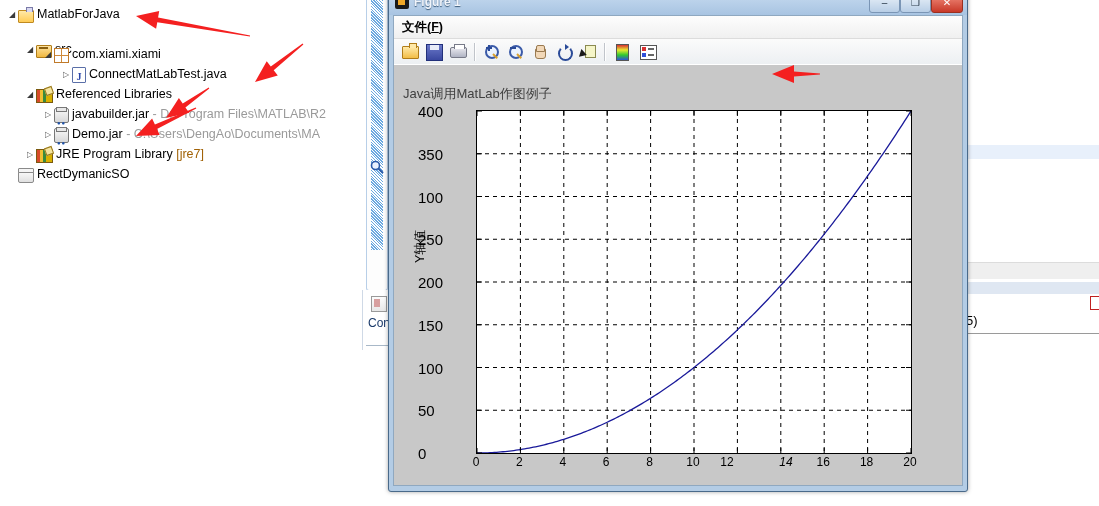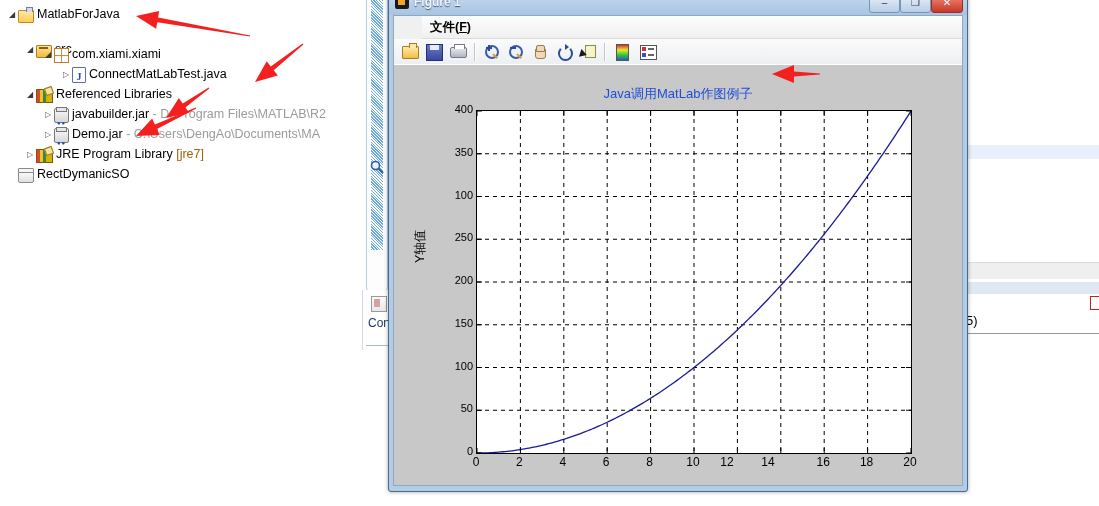--- a/index.html
+++ b/index.html
@@ -193,21 +193,20 @@
   #btn-close{right:4px;width:30px;background:linear-gradient(#f08a7a,#c83828);border-color:#9a3020;}
   #btn-close span{color:#ffffff;font-weight:bold;}
 
   #figure-body{
     position:absolute;left:4px;top:24px;right:4px;bottom:5px;
     background:#f0f0f0;border:1px solid #8fa8c0;
   }
   #figure-menubar{
     height:22px;background:linear-gradient(#fdfdfd,#f0f0f0);
     border-bottom:1px solid #dcdcdc;
-    margin-left:28px;
   }
   #menu-file{
     display:inline-block;margin:3px 0 0 8px;font-size:12.5px;font-weight:bold;
     color:#000;cursor:default;
   }
   #menu-file .mnemonic{text-decoration:underline;}
   #figure-toolbar{
     height:26px;background:linear-gradient(#fbfbfb,#eceff2);
     border-bottom:1px solid #c8ccd2;position:relative;
   }
@@ -261,30 +260,30 @@
   .i-legend:before{content:"";position:absolute;left:1px;top:1px;width:4px;height:4px;background:#d83030;
        box-shadow:0 6px 0 #3050d8;}
   .i-legend:after{content:"";position:absolute;left:7px;top:2px;width:6px;height:2px;background:#666;
        box-shadow:0 6px 0 #666;}
 
   #figure-canvas{
     position:absolute;left:0;right:0;top:48px;bottom:0;
     background:#c8c8c8;border-top:1px solid #ffffff;
   }
   #chart-title{
-    position:absolute;left:0;right:0;top:20px;text-align:center;
-    font-size:13px;color:#1d4ed8;
+    position:absolute;left:0;right:0;top:20px;text-align:left;
+    font-size:13px;color:#404040;padding-left:9px;
   }
   #plot-box{
     position:absolute;left:82px;top:45px;width:434px;height:342px;
     background:#ffffff;border:1px solid #000;
   }
   #plot-svg{position:absolute;left:0;top:0;}
   .ytick-label{
-    position:absolute;right:1px;text-align:right;font-size:11px;color:#000;
+    position:absolute;right:16px;text-align:left;font-size:15px;color:#000;
     transform:translateY(-7px);width:40px;
   }
   .xtick-label{
     position:absolute;top:0;text-align:center;font-size:12px;color:#000;
     width:30px;margin-left:-15px;
   }
   #ylabel{
     position:absolute;left:18px;top:198px;font-size:12.5px;color:#000;
     transform:rotate(-90deg);transform-origin:left top;white-space:nowrap;
   }
@@ -486,21 +485,21 @@
       </div>
 
       <div class="xtick-holder" id="xtick-holder">
           <div class="xtick-label" style="left: 0px;">0</div>
           <div class="xtick-label" style="left: 43.4px;">2</div>
           <div class="xtick-label" style="left: 86.8px;">4</div>
           <div class="xtick-label" style="left: 130.2px;">6</div>
           <div class="xtick-label" style="left: 173.6px;">8</div>
           <div class="xtick-label" style="left: 217px;">10</div>
           <div class="xtick-label" style="left: 251px;">12</div>
-          <div class="xtick-label" style="left: 292px;">14</div>
+          <div class="xtick-label" style="left: 310px; font-style: italic;">14</div>
           <div class="xtick-label" style="left: 347.2px;">16</div>
           <div class="xtick-label" style="left: 390.6px;">18</div>
           <div class="xtick-label" style="left: 434px;">20</div>
         </div>
     </div>
 
   </div>
 </div>
 
 <svg id="annotations" width="1099" height="506">

